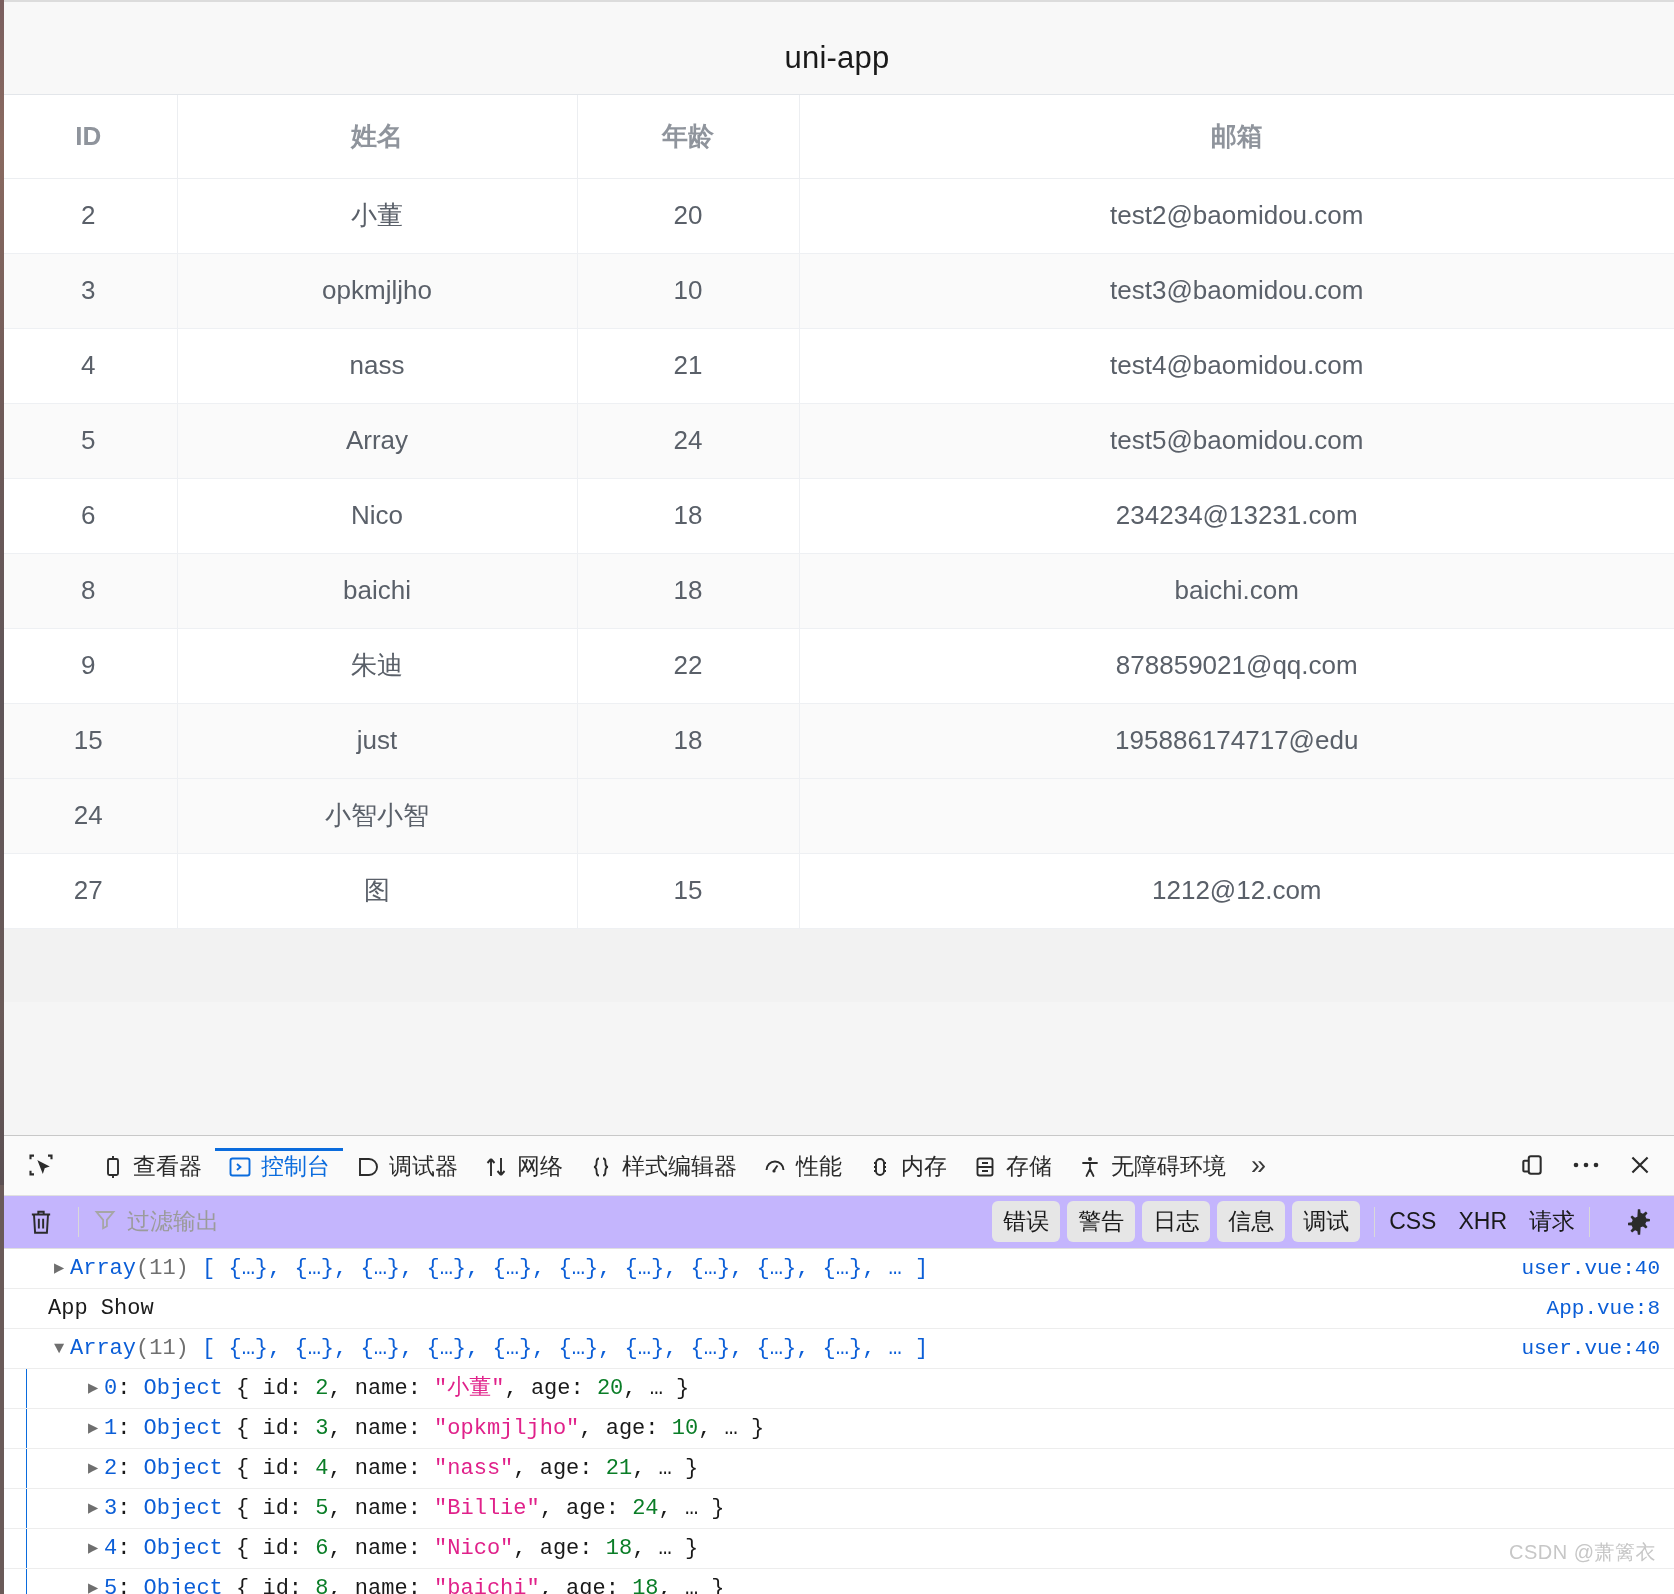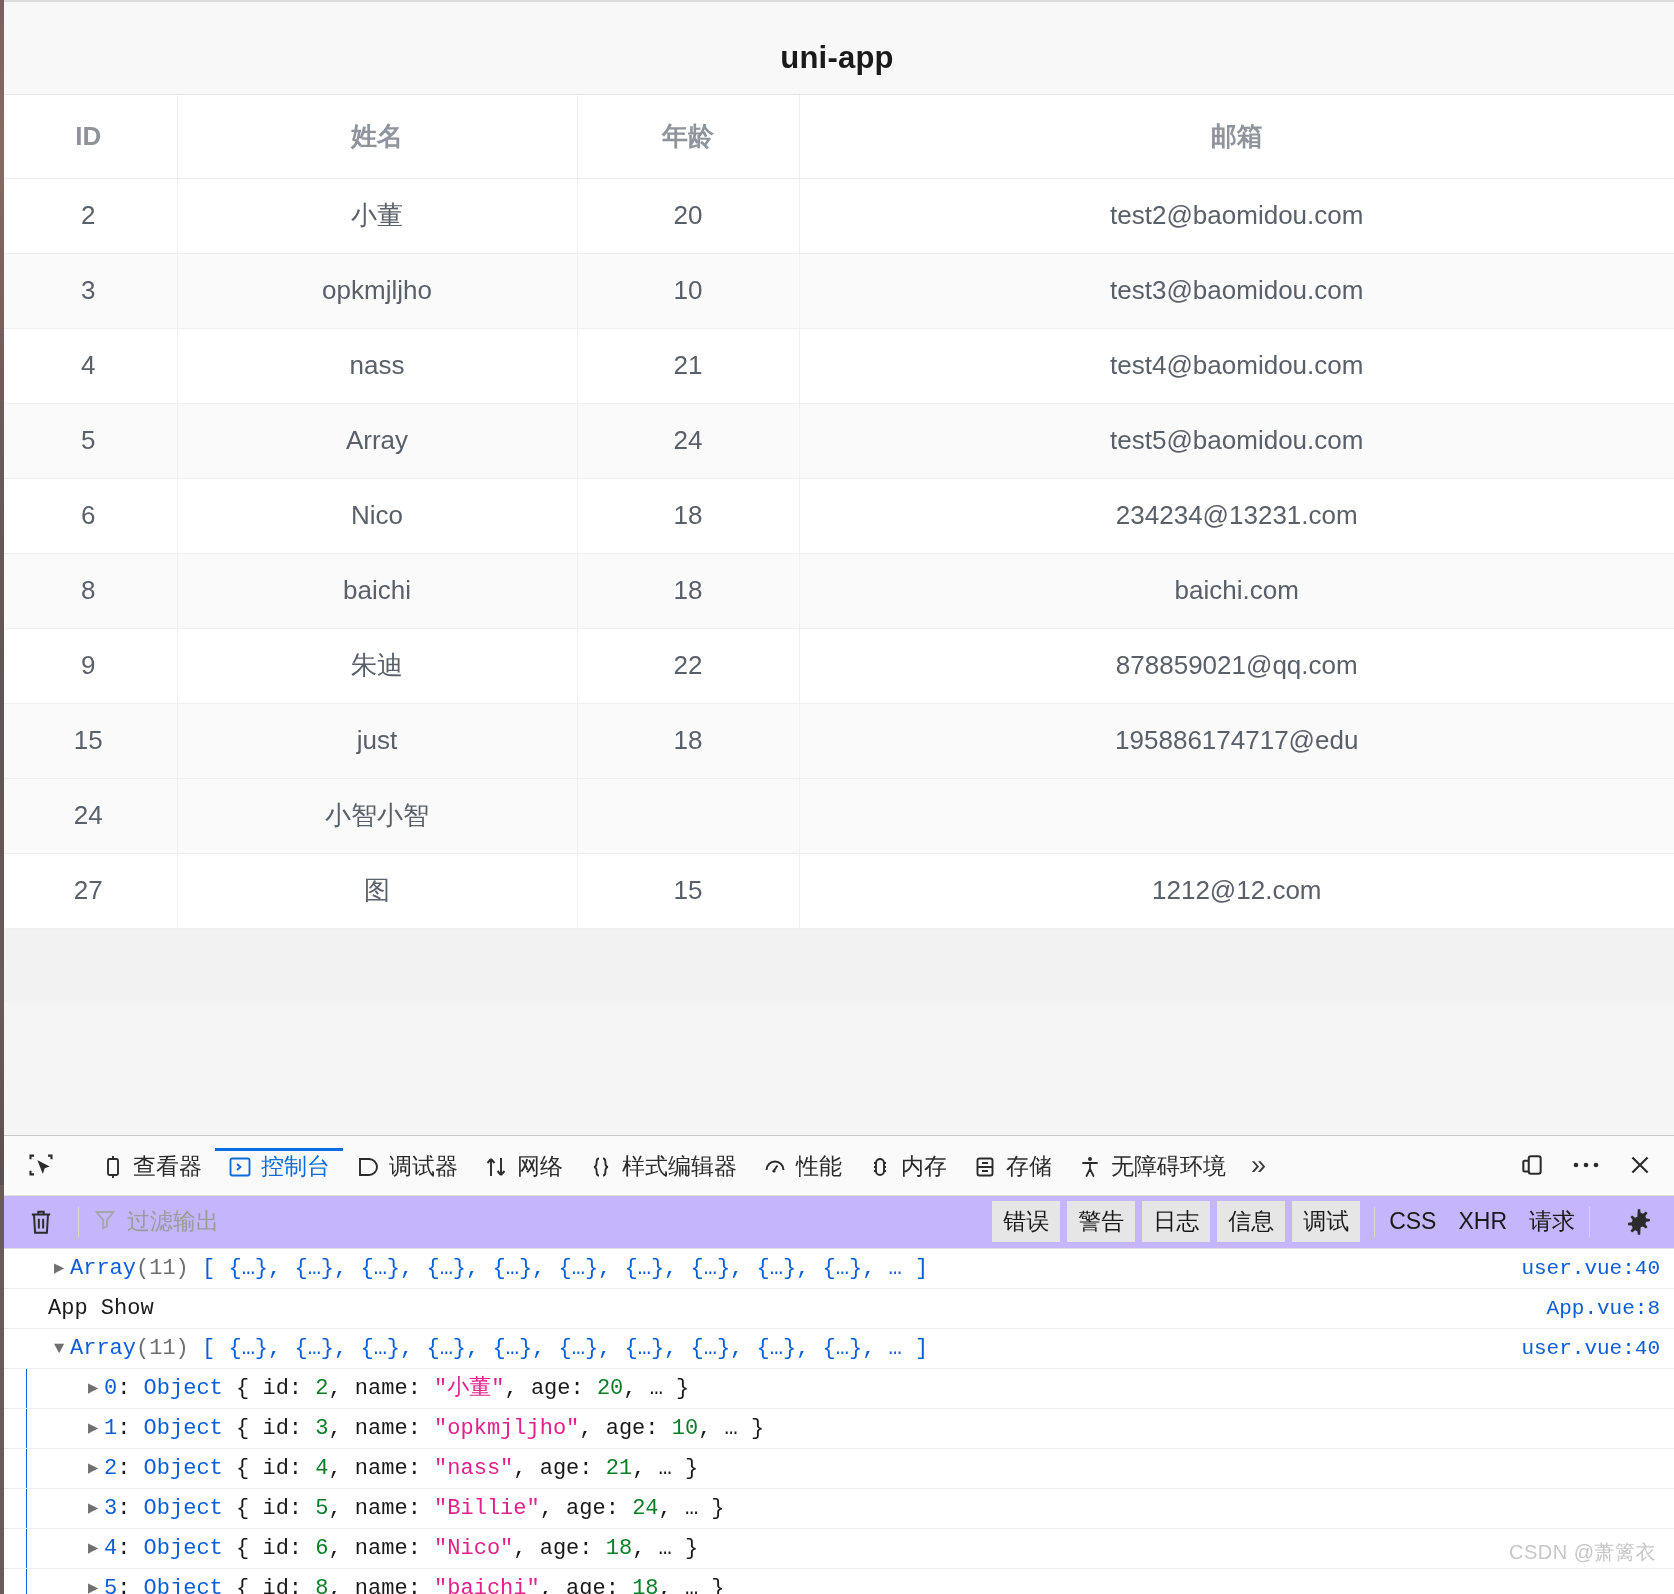--- a/index.html
+++ b/index.html
@@ -26,21 +26,21 @@
     border-top: 2px solid #dcdcdc;
     overflow: hidden;
   }
   .app-title-bar {
     height: 93px;
     background: #f8f8f8;
     border-bottom: 1px solid #e3e6ea;
     display: flex; align-items: center; justify-content: center;
   }
   .app-title {
-    font-size: 31px; font-weight: bold; color: #1a1a1a; letter-spacing: .2px; margin-top: 20px;
+    font-size: 31px; font-weight: normal; color: #1a1a1a; letter-spacing: .2px; margin-top: 20px;
   }
 
   table.data-table { width: 100%; border-collapse: collapse; table-layout: fixed; background:#a16207; }
   table.data-table col.c-id    { width: 177px; }
   table.data-table col.c-name  { width: 400px; }
   table.data-table col.c-age   { width: 222px; }
   table.data-table col.c-email { width: auto; }
 
   .data-table thead th {
     height: 83px;
@@ -112,21 +112,21 @@
   .fb-sep { width: 1px; height: 30px; background: #d9d9d9; margin: 0 14px; }
   .filter-input-wrap { display: flex; align-items: center; gap: 10px; flex: 1 1 auto; }
   .filter-input {
     border: none; outline: none; background: transparent;
     font-family: "Liberation Sans", sans-serif; font-size: 23px; color: #333;
     width: 100%;
   }
   .filter-input::placeholder { color: #9b9b9b; }
   .filter-pills { display: flex; align-items: center; gap: 7px; }
   .pill {
-    background: #e6e6e6; color: #1a1a1a; border-radius: 0;
+    background: #e6e6e6; color: #1a1a1a; border-radius: 6px;
     padding: 5px 11px; font-size: 23px; white-space: nowrap;
   }
   .fb-sep2 { width: 1px; height: 30px; background: #d9d9d9; margin: 0 14px; }
   .plain-filters { display: flex; align-items: center; gap: 22px; }
   .plain-filter { font-size: 23px; color: #1a1a1a; white-space: nowrap; }
   .gear-btn { width: 46px; display:flex; align-items:center; justify-content:center; color:#2b2b2b; margin-left: 12px; }
 
   
   .console-body { flex: 1 1 auto; overflow: hidden; background:#fff; }
   .c-row {

